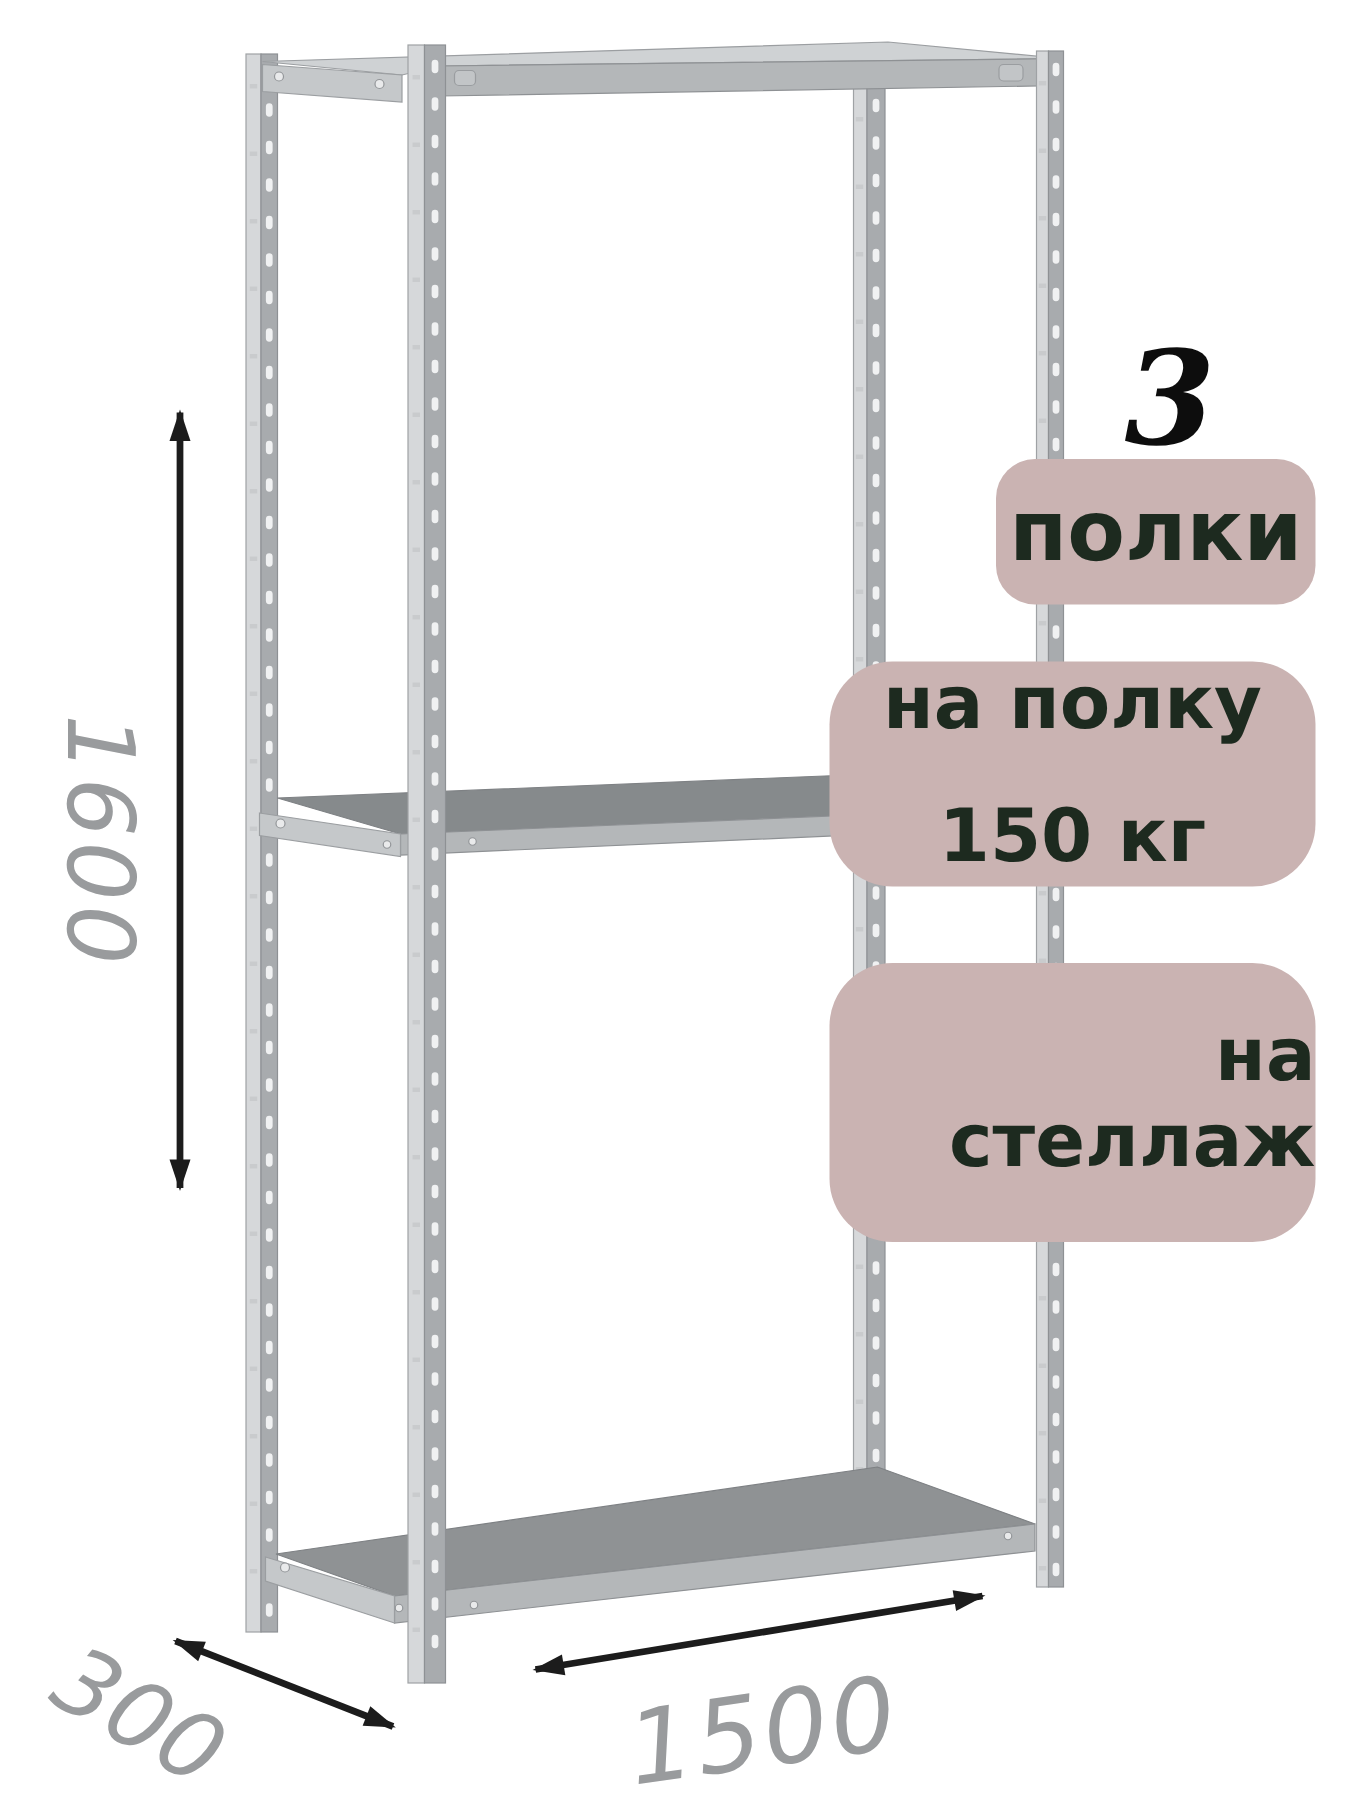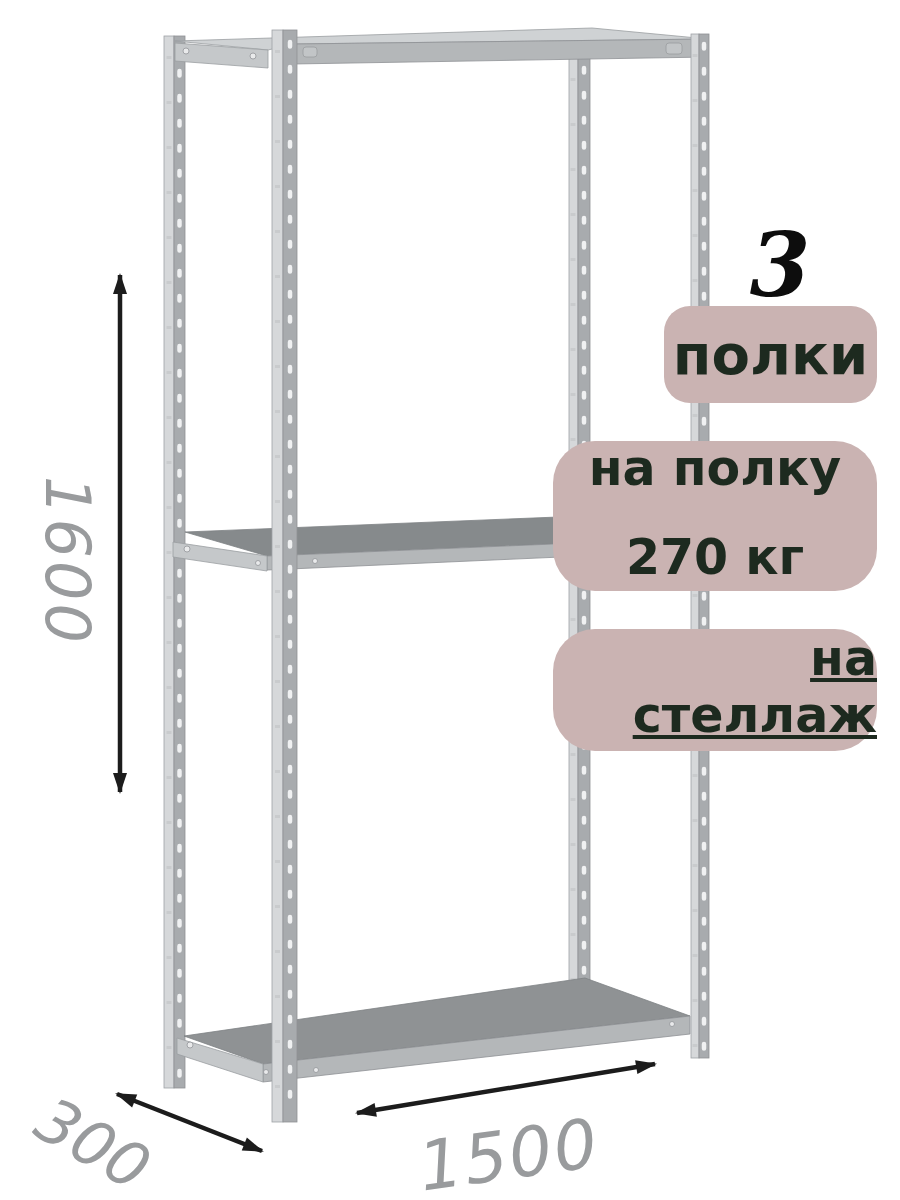--- a/index.html
+++ b/index.html
@@ -11,21 +11,21 @@
 
   
   .badge{
     position:absolute;background:#cab3b2;color:#1d2a1f;font-weight:bold;
     display:flex;flex-direction:column;align-items:center;justify-content:center;
     text-align:right;
   }
   .badge-shelves{left:664px;top:306px;width:213px;height:97px;border-radius:26px;font-size:56px;}
   .badge-load{left:553px;width:324px;border-radius:42px;font-size:49px;line-height:1.17;padding-bottom:6px;box-sizing:border-box;}
   .badge-shelf-load{top:441px;height:150px;gap:32px;}
-  .badge-rack-load{top:629px;height:122px;text-decoration:underline;}
+  .badge-rack-load{top:642px;height:186px;}
 
   .count-number{
     position:absolute;left:705px;top:222px;width:150px;text-align:center;
     font-family:"DejaVu Serif","Liberation Serif",serif;
     font-style:italic;font-weight:bold;font-size:87px;line-height:1;color:#0d0d0d;
   }
 
   
   .dim{
     position:absolute;color:#999b9d;font-style:italic;white-space:nowrap;
@@ -120,20 +120,20 @@
   <div class="dim dim-width">1500</div>
 
   <div class="count-number">3</div>
 
   <div class="badge badge-shelves">
     <span>полки</span>
   </div>
 
   <div class="badge badge-load badge-shelf-load">
     <span>на полку</span>
-    <span>270 кг</span>
+    <span>150 кг</span>
   </div>
 
   <div class="badge badge-load badge-rack-load">
     <span>на стеллаж</span>
   </div>
 
 </div>
 
 </body></html>

